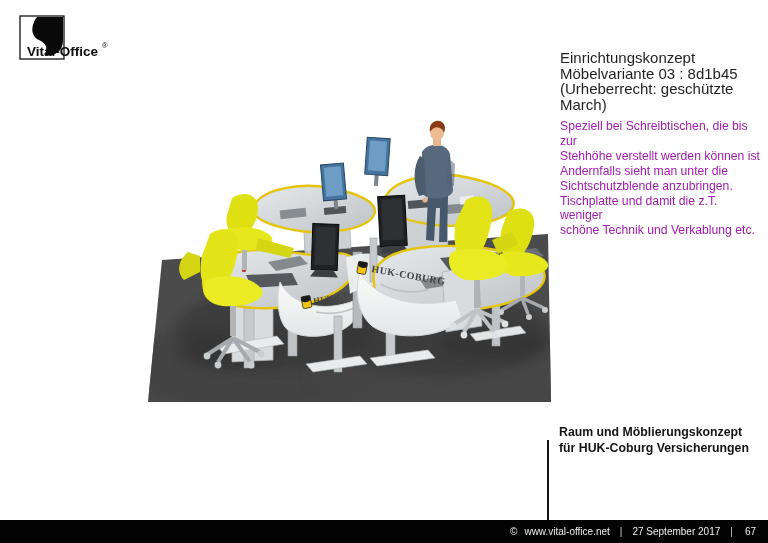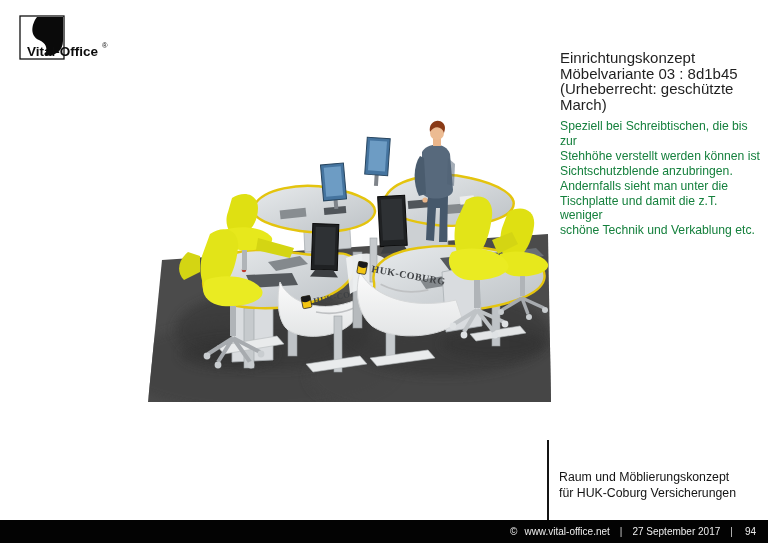--- a/index.html
+++ b/index.html
@@ -9,29 +9,29 @@
   }
   
   .logo{position:absolute;left:18px;top:14px;width:120px;height:52px;}
   
   .concept-header{
     position:absolute;left:560px;top:50px;width:200px;
     font-size:15px;line-height:15.6px;color:#1f1f1f;
   }
   .note-block{
     position:absolute;left:560px;top:119px;width:200px;
-    font-size:12.2px;line-height:14.9px;color:#15803d;
+    font-size:12.2px;line-height:14.9px;color:#a21caf;
   }
   
   .caption-rule{
     position:absolute;left:547px;top:440px;width:2px;height:80px;background:#141414;
   }
   .caption-block{
-    position:absolute;left:559px;top:469px;width:205px;
-    font-size:12.3px;line-height:16px;color:#141414;
+    position:absolute;left:559px;top:424px;width:205px;
+    font-size:12.3px;line-height:16px;color:#141414;font-weight:bold;
   }
   
   .footer{
     position:absolute;left:0;top:520px;width:768px;height:23px;background:#030303;
     display:flex;align-items:center;justify-content:flex-end;
     color:#ededed;font-size:10px;
   }
   .footer .sym{margin-right:7px;}
   .footer .sep{margin:0 10px;color:#cfcfcf;}
   .footer .pagenum{margin-right:12px;margin-left:2px;}
@@ -245,34 +245,34 @@
 
   <div class="concept-header">
     <div>Einrichtungskonzept</div>
     <div>Möbelvariante 03 : 8d1b45</div>
     <div>(Urheberrecht: geschützte March)</div>
   </div>
 
   <div class="note-block">
     <div>Speziell bei Schreibtischen, die bis zur</div>
     <div>Stehhöhe verstellt werden können ist</div>
+    <div>Andernfalls sieht man unter die</div>
     <div>Sichtschutzblende anzubringen.</div>
-    <div>Andernfalls sieht man unter die</div>
     <div>Tischplatte und damit die z.T. weniger</div>
     <div>schöne Technik und Verkablung etc.</div>
   </div>
 
   <div class="caption-rule"></div>
   <div class="caption-block">
     <div>Raum und Möblierungskonzept</div>
     <div>für HUK-Coburg Versicherungen</div>
   </div>
 
   <div class="footer">
     <span class="sym">©</span>
     <span>www.vital-office.net</span>
     <span class="sep">|</span>
     <span>27 September 2017</span>
     <span class="sep">|</span>
-    <span class="pagenum">94</span>
+    <span class="pagenum">67</span>
   </div>
 
 </div>
 
 </body></html>

